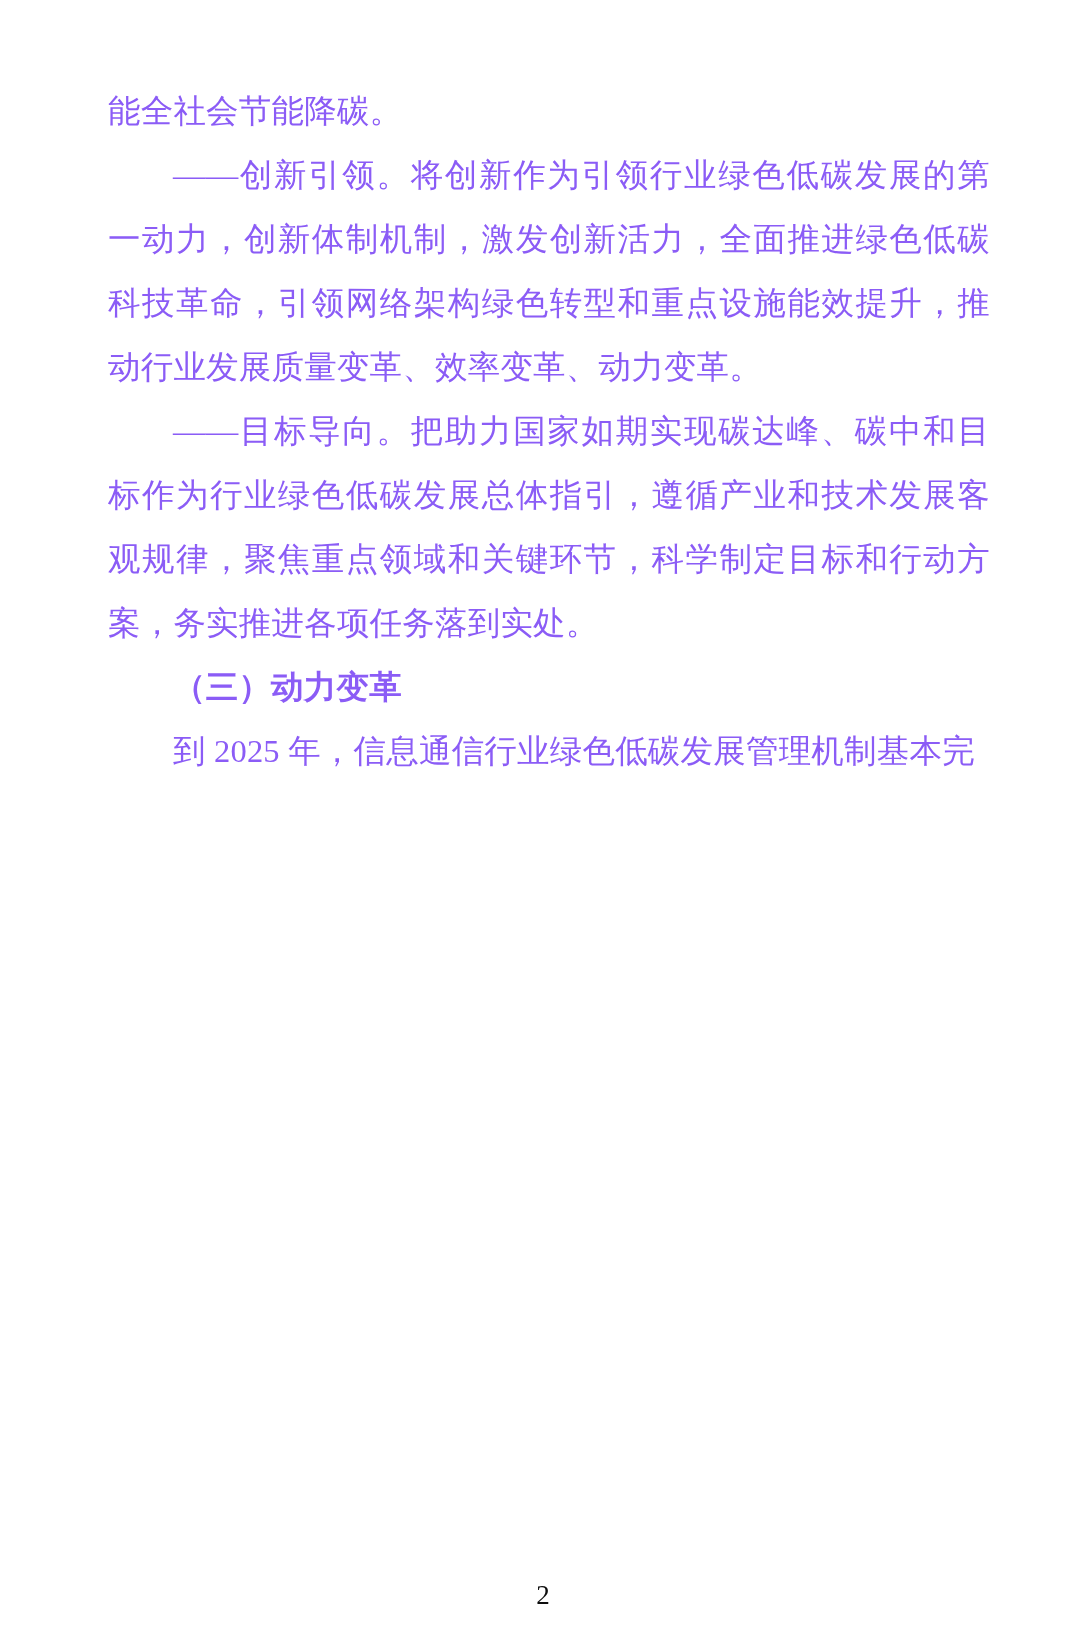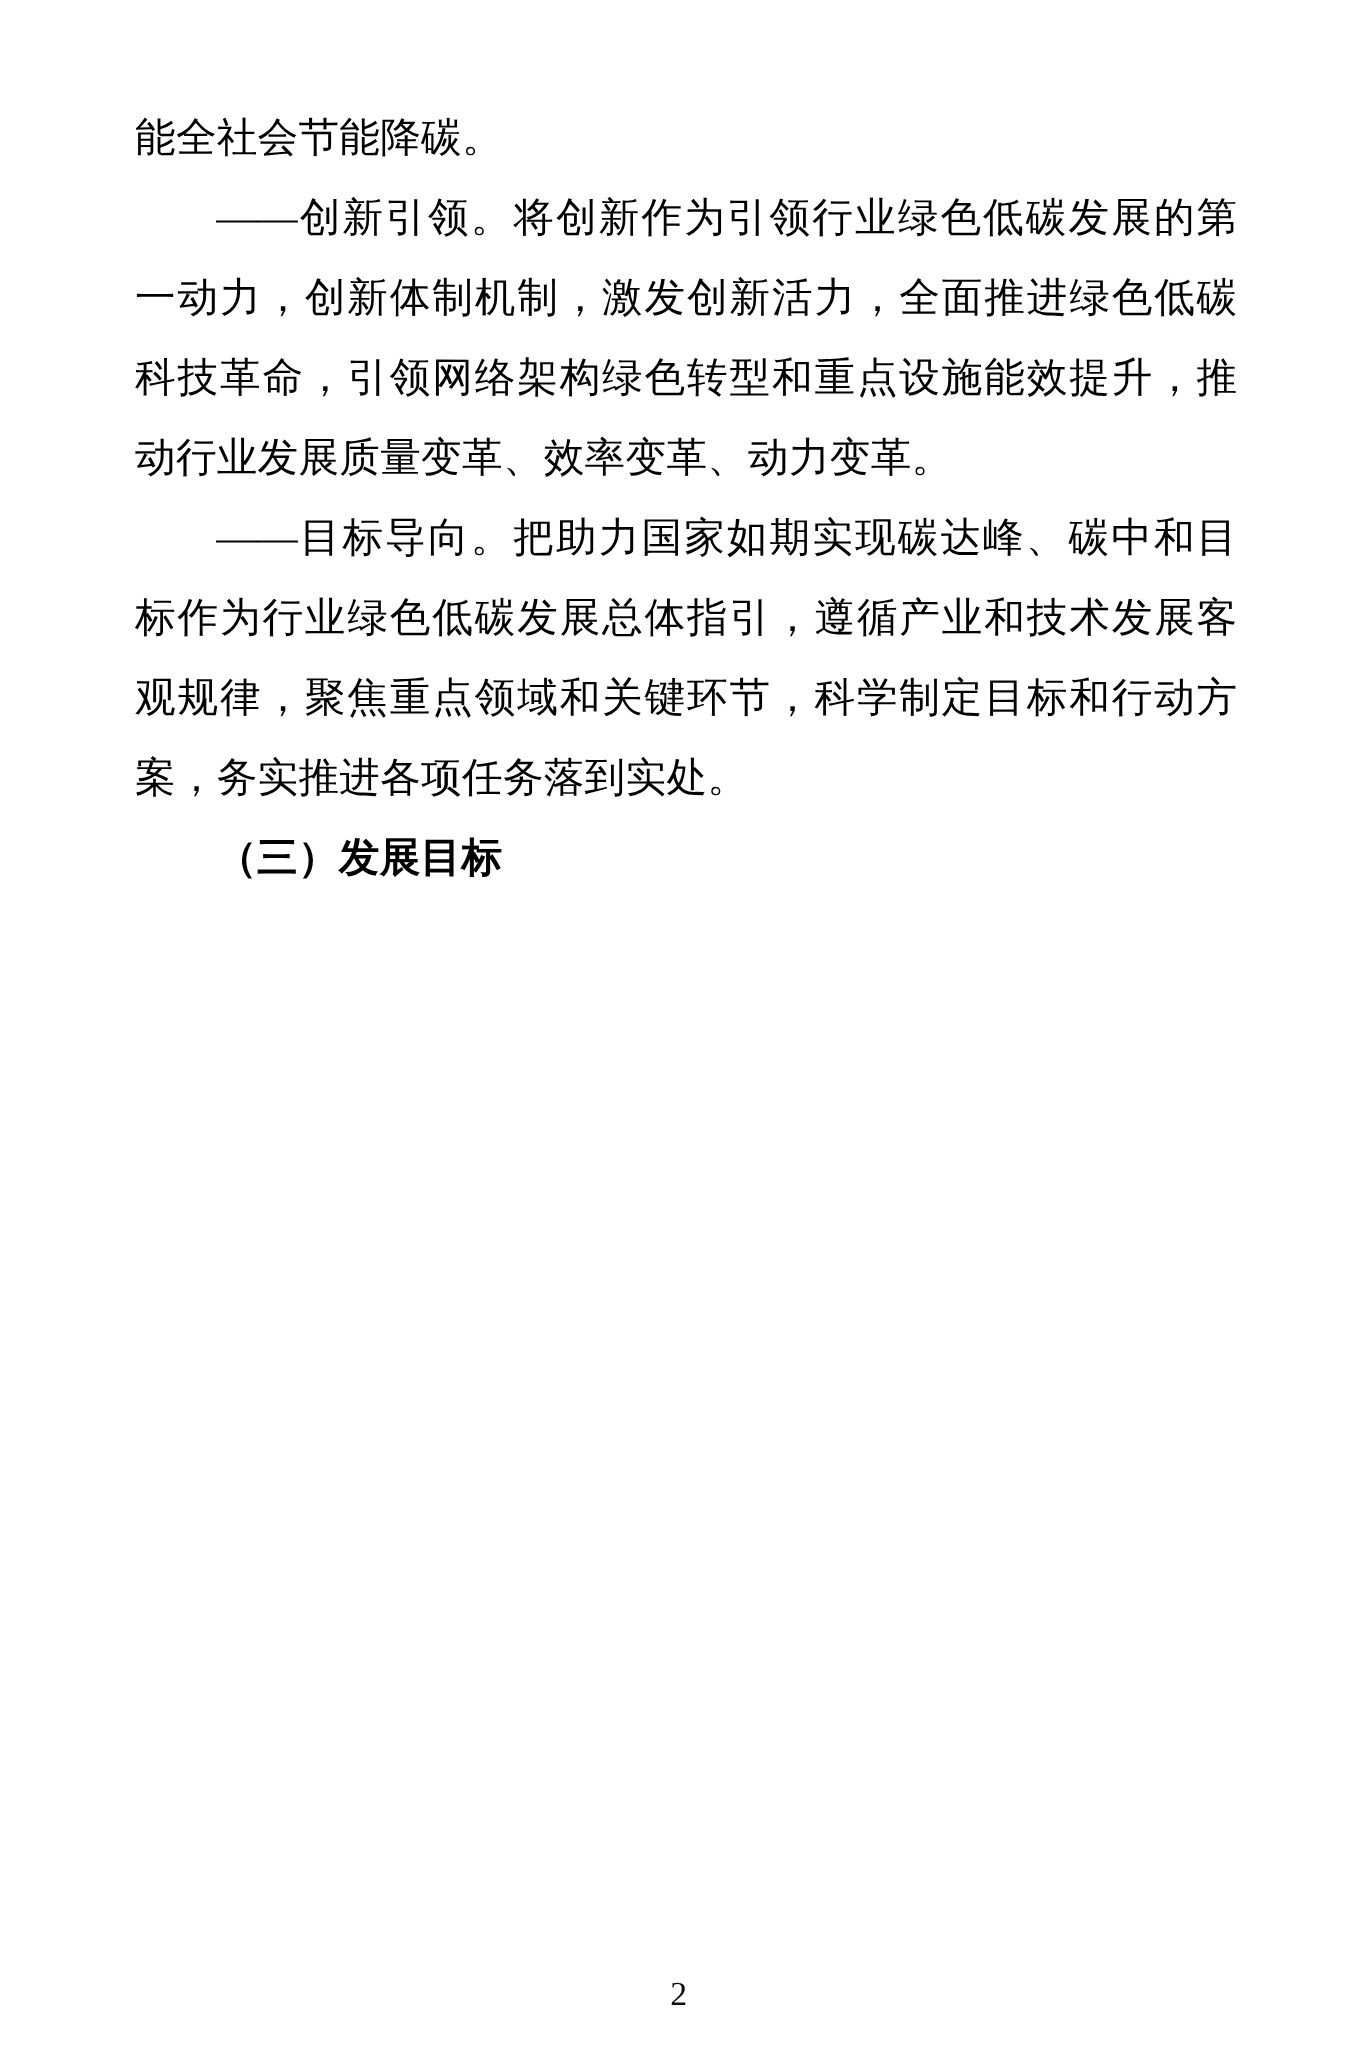--- a/index.html
+++ b/index.html
@@ -24,21 +24,21 @@
   }
   .para {
     margin: 0;
     padding: 0;
     font-size: 32.5px;
     line-height: 64px;
     text-align: justify;
     text-justify: inter-ideograph;
     letter-spacing: 0.2px;
     word-break: break-all;
-    color: #000000;
+    color: #8b5cf6;
   }
   .para.indent {
     text-indent: 65px;
   }
   .para.heading {
     font-weight: bold;
     text-align: left;
   }
   .page-number {
     position: absolute;
@@ -53,17 +53,18 @@
   }
 </style>
 </head>
 <body>
 
 <div class="page">
   <div class="content">
     <p class="para">能全社会节能降碳。</p>
     <p class="para indent">——创新引领。将创新作为引领行业绿色低碳发展的第一动力，创新体制机制，激发创新活力，全面推进绿色低碳科技革命，引领网络架构绿色转型和重点设施能效提升，推动行业发展质量变革、效率变革、动力变革。</p>
     <p class="para indent">——目标导向。把助力国家如期实现碳达峰、碳中和目标作为行业绿色低碳发展总体指引，遵循产业和技术发展客观规律，聚焦重点领域和关键环节，科学制定目标和行动方案，务实推进各项任务落到实处。</p>
-    <p class="para indent heading">（三）发展目标</p>
+    <p class="para indent heading">（三）动力变革</p>
+    <p class="para indent">到 2025 年，信息通信行业绿色低碳发展管理机制基本完</p>
   </div>
 
   <div class="page-number">2</div>
 </div>
 
 </body></html>

